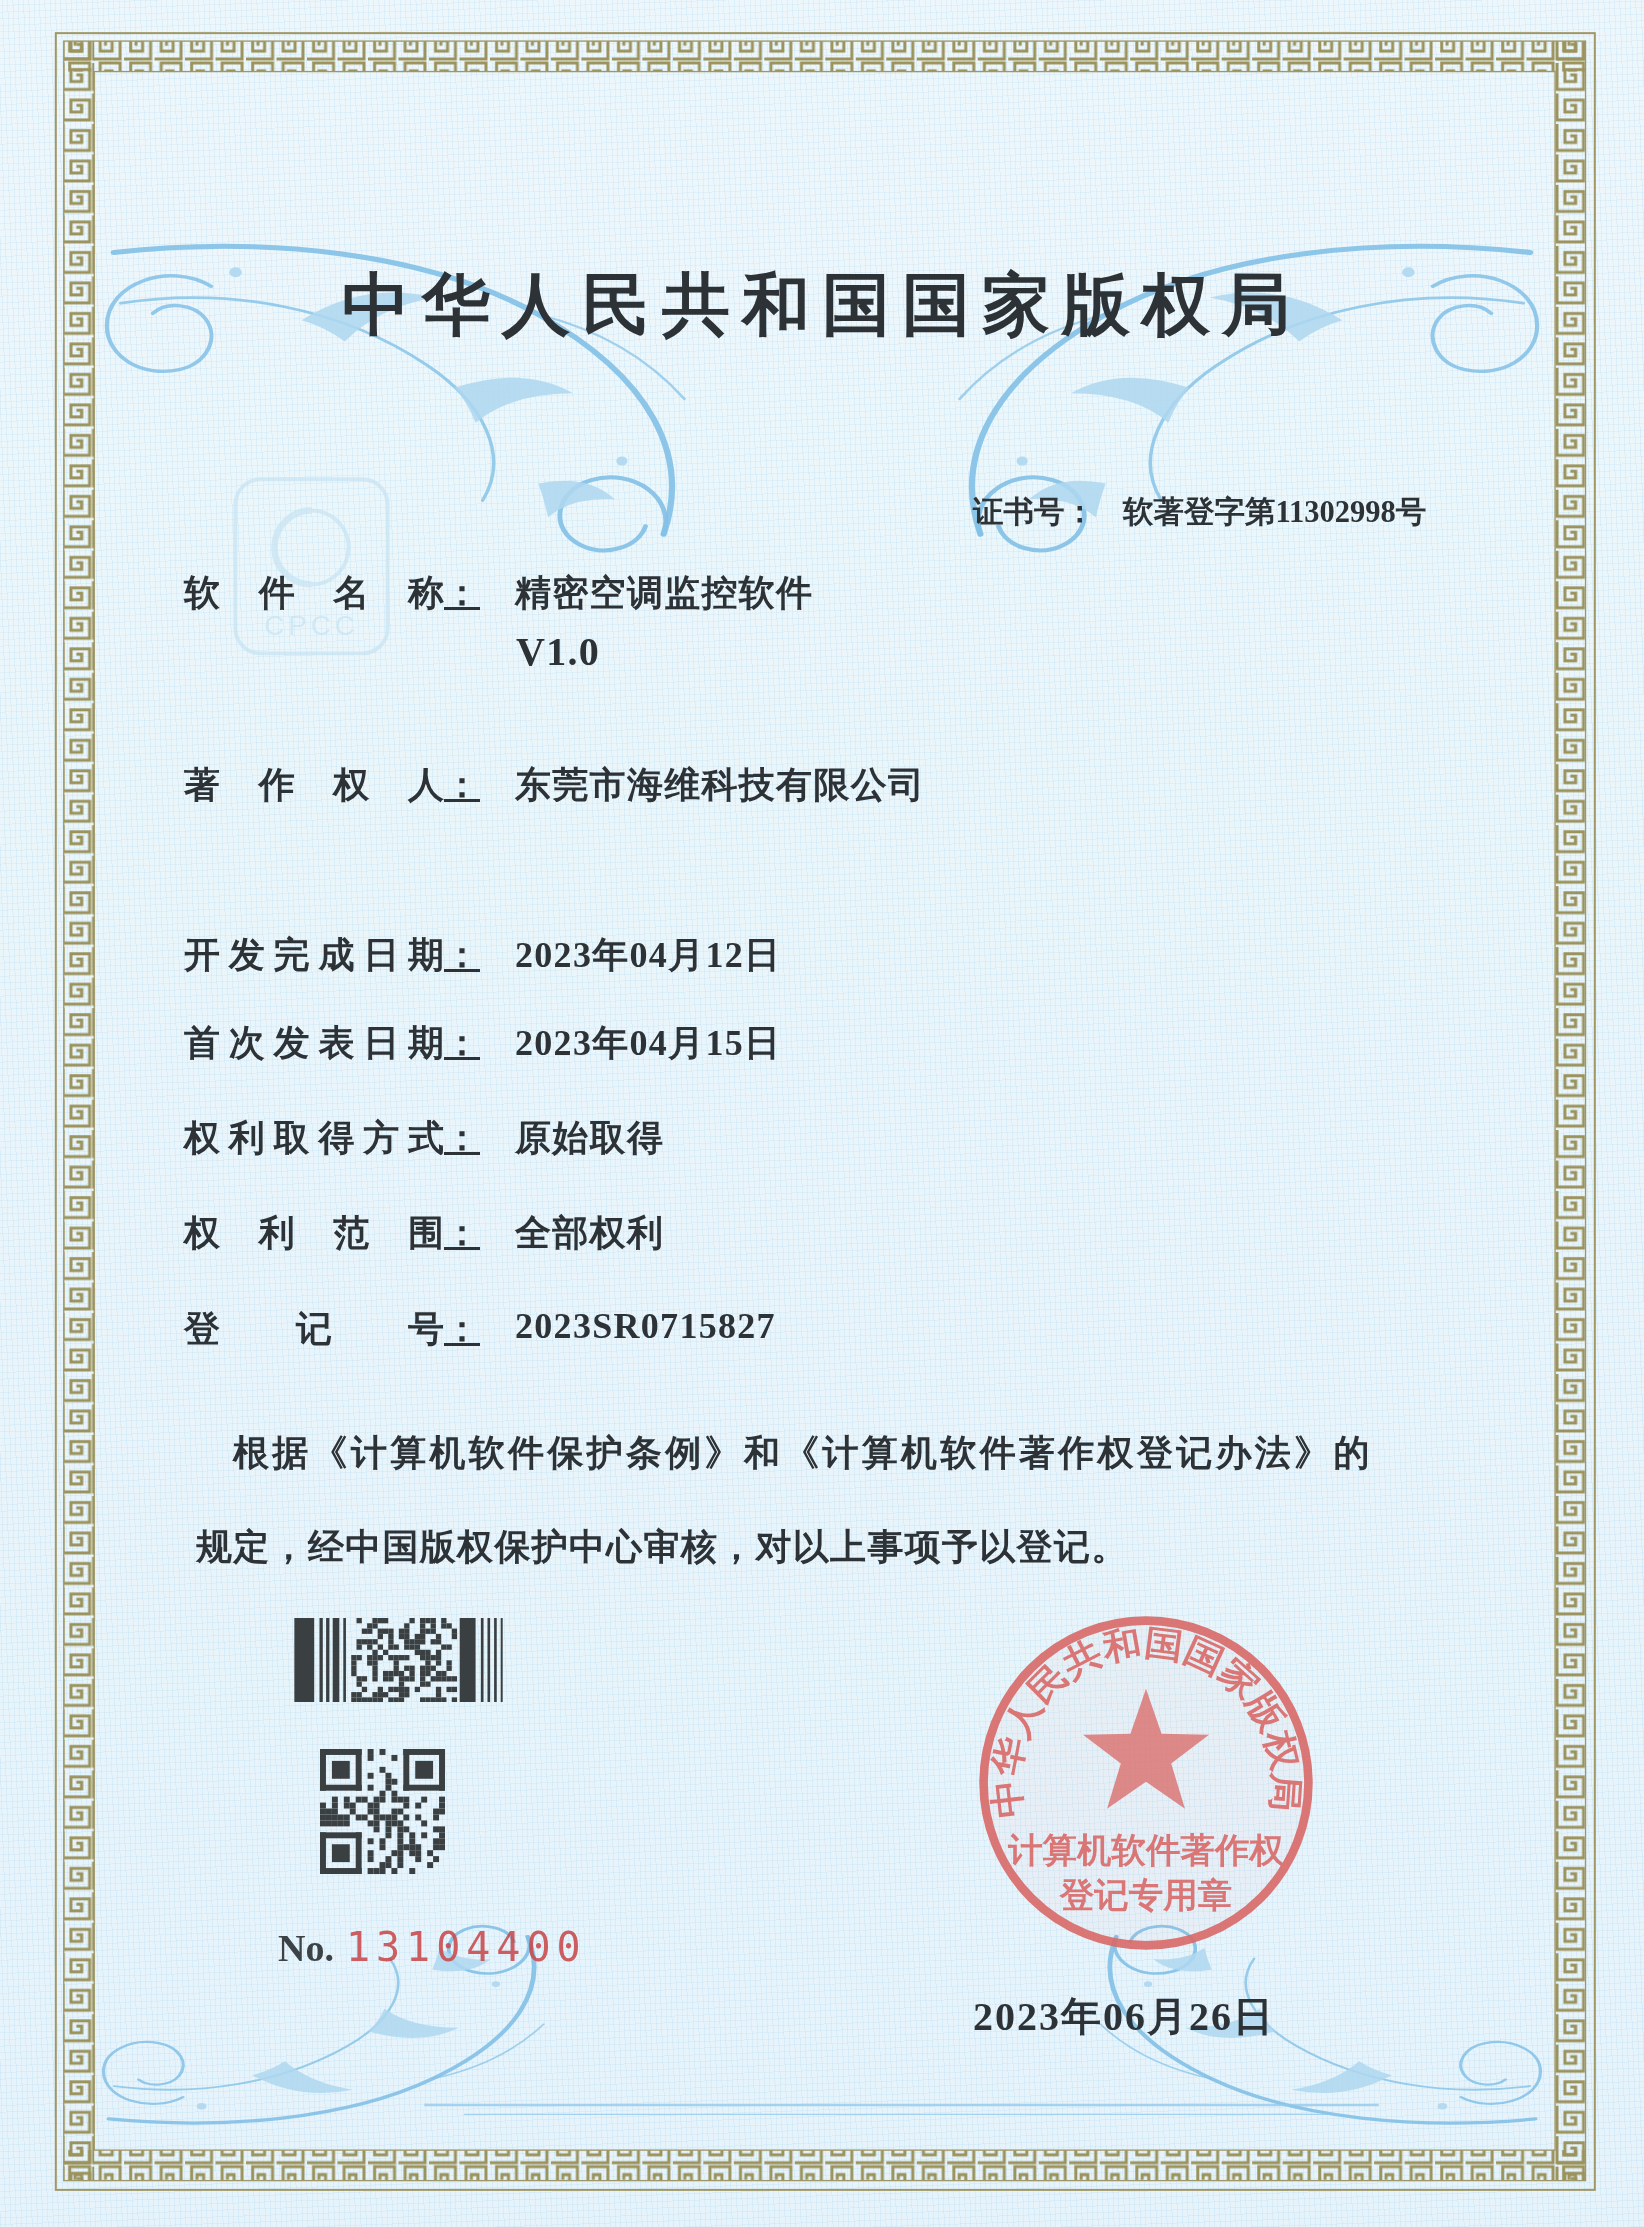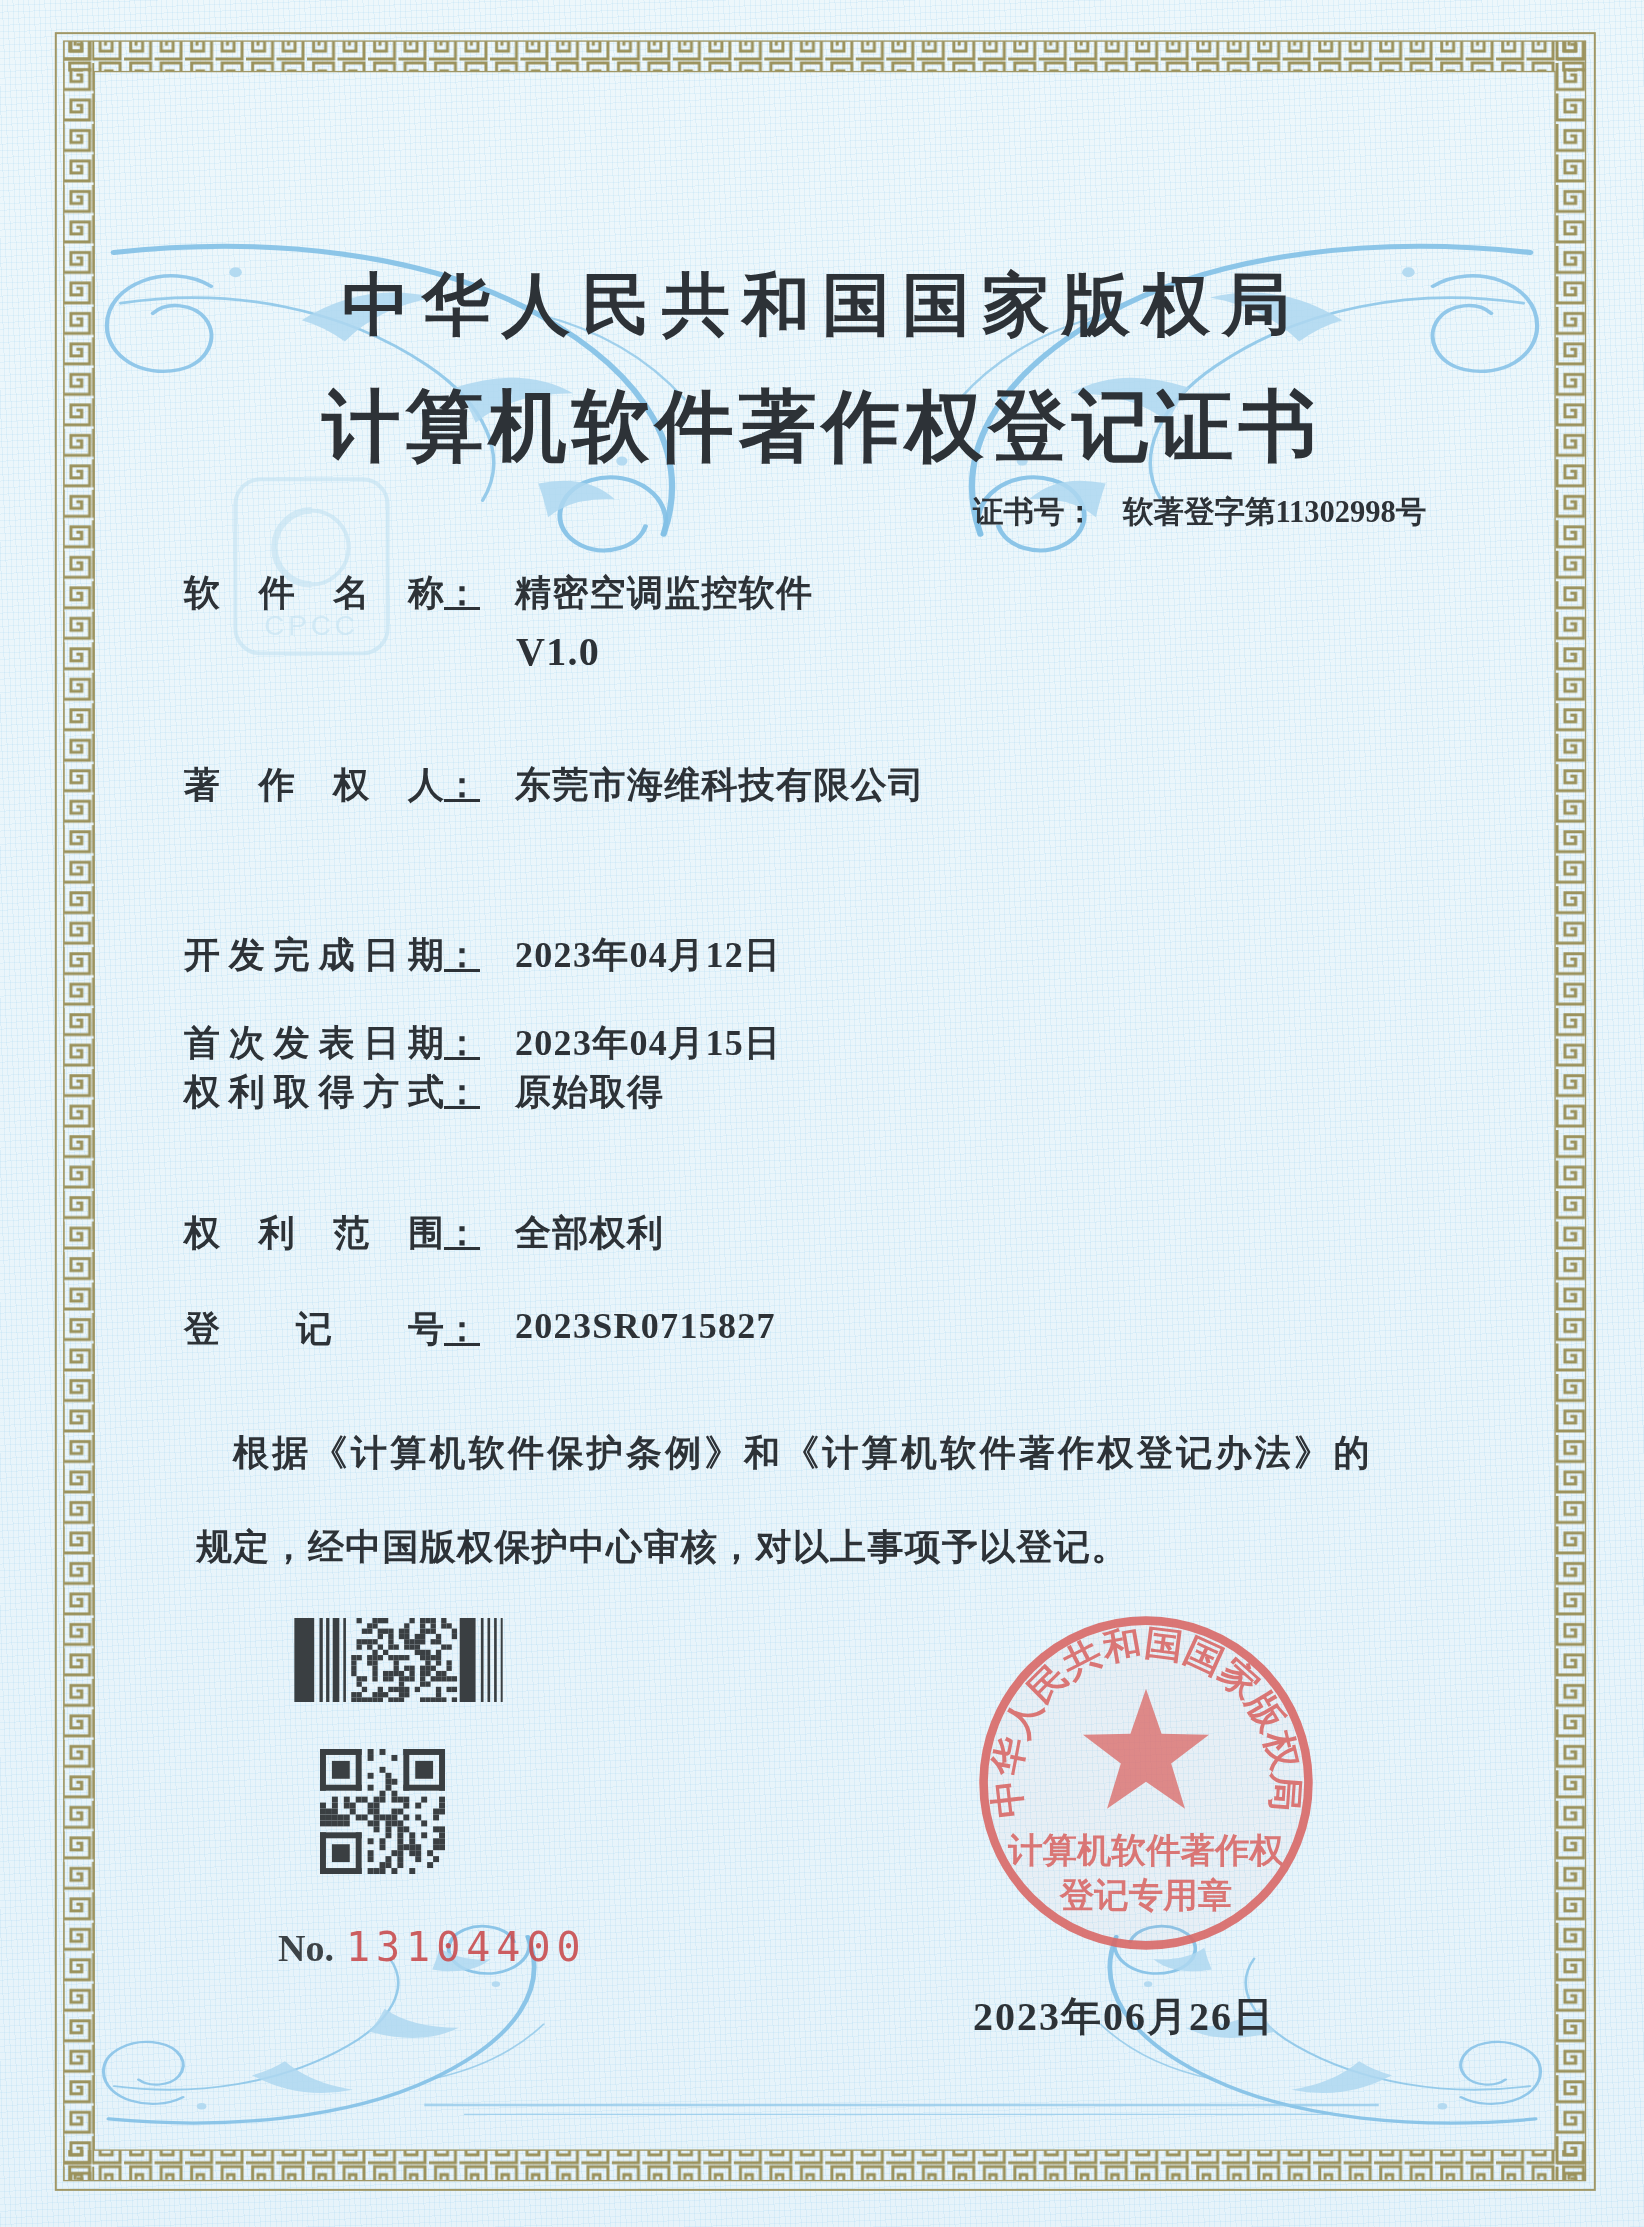--- a/index.html
+++ b/index.html
@@ -96,21 +96,20 @@
   </svg>
 
   <svg class="abs wm" width="159" height="182" viewBox="0 0 240 275" aria-hidden="true">
     <rect x="5" y="5" width="230" height="263" rx="38" fill="none" stroke="#c2e2f2" stroke-width="6"></rect>
     <circle cx="120" cy="108" r="56" fill="none" stroke="#c2e2f2" stroke-width="6"></circle>
     <path d="M120,52 a56,56 0 0 0 0,112" fill="none" stroke="#c2e2f2" stroke-width="10"></path>
     <text x="120" y="240" text-anchor="middle" font-size="42" letter-spacing="6" fill="#c2e2f2" font-family="Liberation Sans, sans-serif">CPCC</text>
   </svg>
 
   <div class="abs authority">中华人民共和国国家版权局</div>
-  <div class="abs cert-title">计算机软件著作权登记证书</div>
 
   <div class="abs certno">
     <span>证书号：</span><span class="gap">软著登字第11302998号</span>
   </div>
 
   <div class="abs row" style="top:569px">
     <span class="lab">软件名称</span><span>：</span>
     <span class="val">精密空调监控软件</span>
   </div>
   <div class="abs version">V1.0</div>
@@ -123,21 +122,21 @@
   <div class="abs row" style="top:931px">
     <span class="lab">开发完成日期</span><span>：</span>
     <span class="val">2023年04月12日</span>
   </div>
 
   <div class="abs row" style="top:1019px">
     <span class="lab">首次发表日期</span><span>：</span>
     <span class="val">2023年04月15日</span>
   </div>
 
-  <div class="abs row" style="top:1068px">
+  <div class="abs row" style="top:1114px">
     <span class="lab">权利取得方式</span><span>：</span>
     <span class="val">原始取得</span>
   </div>
 
   <div class="abs row" style="top:1209px">
     <span class="lab">权利范围</span><span>：</span>
     <span class="val">全部权利</span>
   </div>
 
   <div class="abs row" style="top:1305px">

